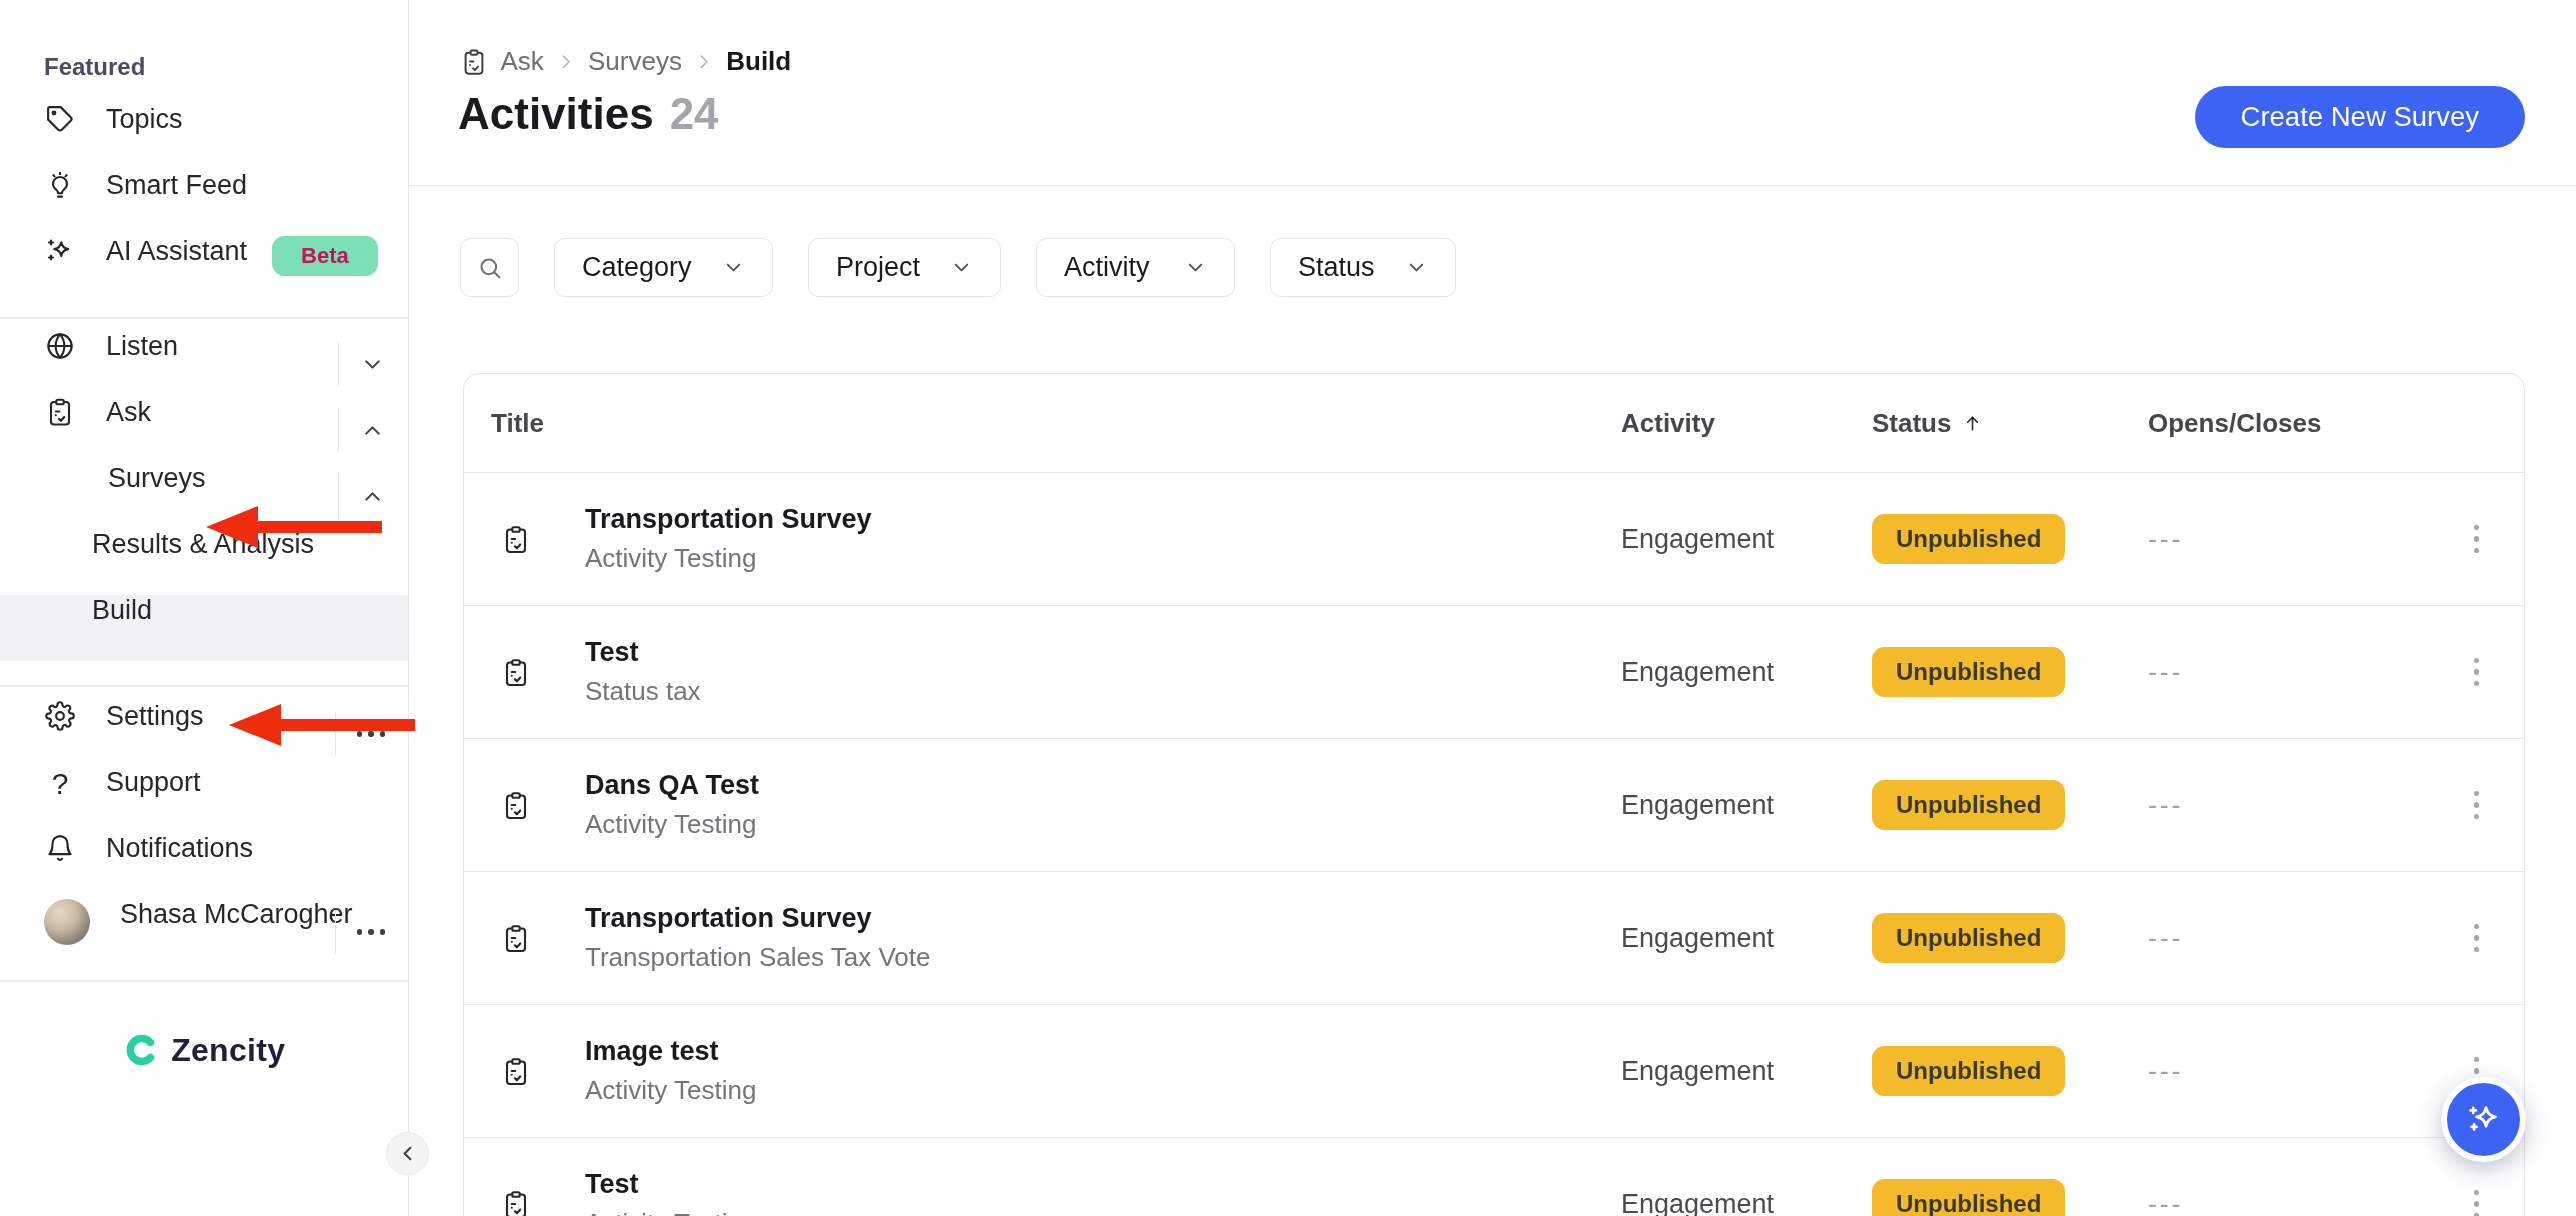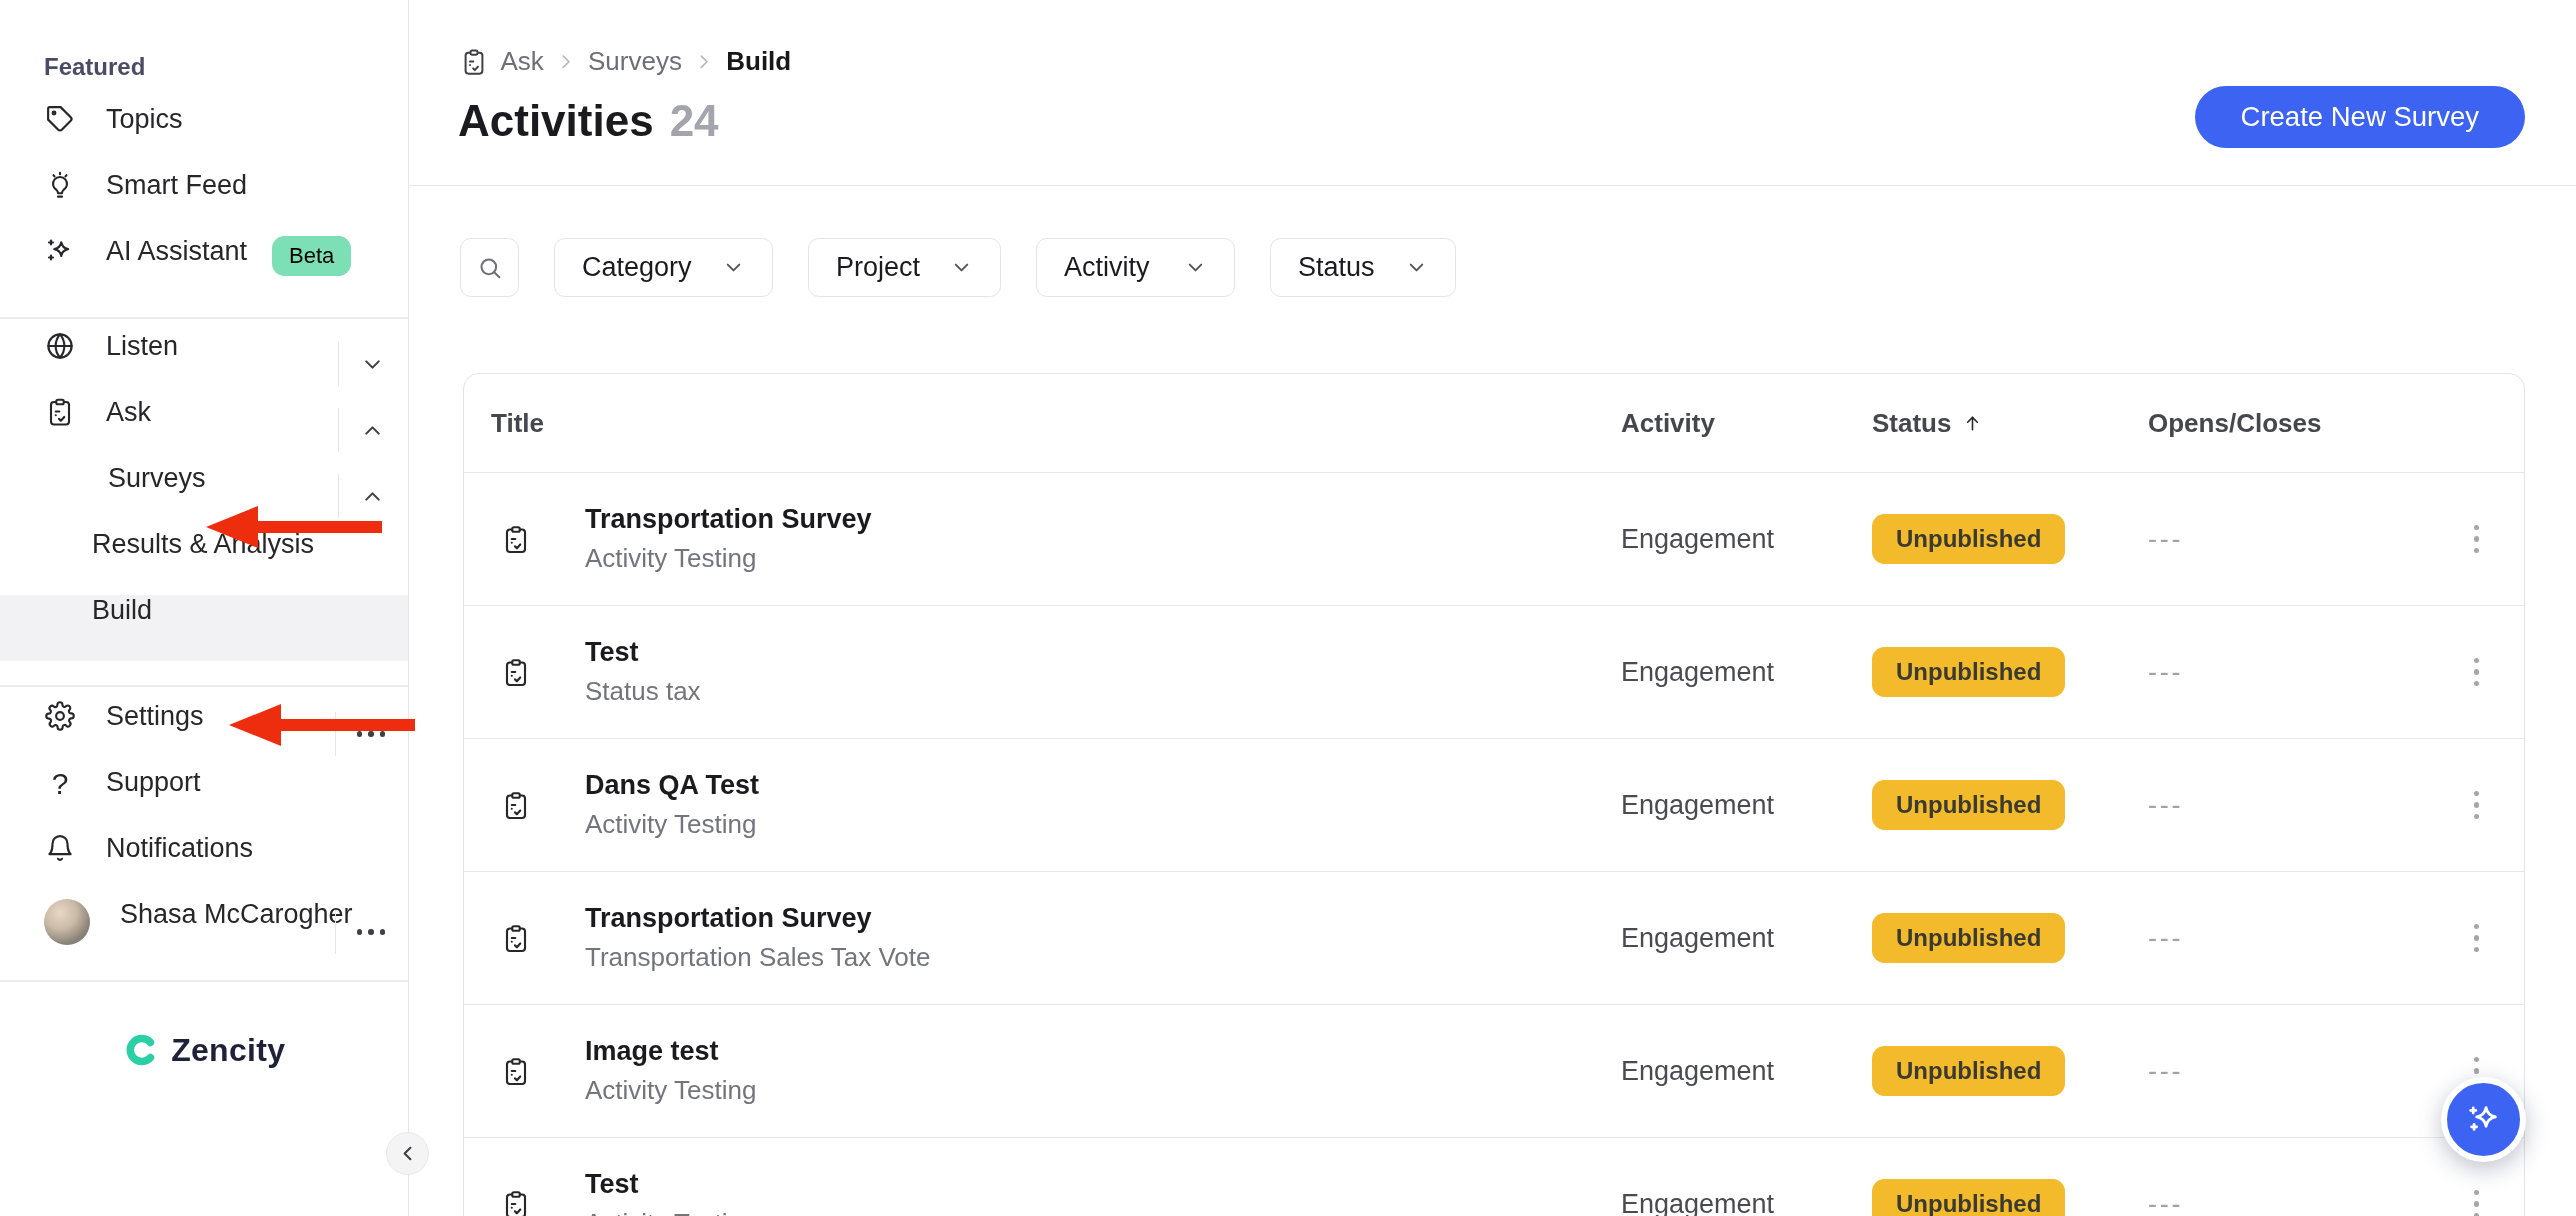--- a/index.html
+++ b/index.html
@@ -12,22 +12,22 @@
   .org-row { margin:36px 23px 0 44px; height:62px; display:flex; align-items:center; justify-content:space-between; }
   .org-name { font-size:31px; font-weight:700; color:#18181B; letter-spacing:0.2px; }
   .side-section-label { margin:53px 0 0 44px; height:30px; font-size:24px; font-weight:600; color:#4B4B66; }
   .nav-list { margin-top:21px; }
   .nav-row { height:66px; display:flex; align-items:flex-start; padding-left:44px; position:relative; cursor:pointer; }
   .nav-row.sub1 { padding-left:108px; }
   .nav-row.sub2 { padding-left:92px; }
   .nav-row.active { background:#F2F2F4; }
   .nav-icon { width:32px; display:flex; align-items:center; justify-content:center; margin-right:30px; }
   .nav-label { font-size:27px; color:#27272A; }
-  .beta-badge { margin-left:25px; background:#7CDFB5; color:#000000; font-size:22px; font-weight:400;
-                padding:7px 17px; border-radius:12.4px; }
+  .beta-badge { margin-left:25px; background:#7CDFB5; color:#be185d; font-size:22px; font-weight:700;
+                padding:7px 29px; border-radius:12.4px; }
   .nav-trail { position:absolute; right:23px; top:50%; transform:translateY(-50%);
                display:flex; align-items:center; height:44px; padding-left:21px; }
   .nav-trail.divided { border-left:1.8px solid #E6E6EA; }
   .side-divider { height:1.8px; background:#EBEBEE; margin-top:15px; }
   .side-divider.mt27 { margin-top:24px; }
   .qmark { font-size:30px; color:#27272A; font-weight:500; }
   .avatar { width:46px; height:46px; border-radius:50%;
             background:radial-gradient(circle at 35% 30%, #E8D9C6 0%, #C9B9A6 38%, #8B8378 70%, #6E6A63 100%);
             margin-right:30px; flex:0 0 auto; }
   .h-dots { display:flex; gap:6.2px; }
@@ -48,21 +48,21 @@
   .arrow-build { left:229px; top:704px; width:187px; }
   .arrow-build .shaft { width:140px; }
 
   
   .main { position:absolute; left:409px; top:0; right:0; bottom:0; background:#fff; }
   .page-header { position:relative; height:186px; border-bottom:1.8px solid #E6E6EA; padding-left:51px; }
   .breadcrumb { position:absolute; top:46px; left:51px; display:flex; align-items:center; gap:12.4px; }
   .crumb { font-size:26px; color:#6E6E78; }
   .crumb.current { color:#18181B; font-weight:600; }
   .crumb-sep { color:#B5B5BD; display:flex; }
-  .page-title-row { position:absolute; top:96px; left:49px; display:flex; align-items:baseline; gap:16px; }
+  .page-title-row { position:absolute; top:89px; left:49px; display:flex; align-items:baseline; gap:16px; }
   .page-title { font-size:44px; font-weight:700; color:#1B1B1F; }
   .page-count { font-size:44px; font-weight:700; color:#A4A4AC; }
   .create-btn { position:absolute; top:86px; right:51px; height:62px; padding:0 46px; border:none;
                 background:#3D63F2; color:#fff; font-size:27.5px; border-radius:32px; cursor:pointer;
                 font-family:inherit; display:flex; align-items:center; }
 
   .filters { position:absolute; top:238px; left:51px; display:flex; align-items:center; }
   .search-btn { width:59px; height:59px; border:1.8px solid #E4E4E8; border-radius:10.7px; background:#fff;
                 display:flex; align-items:center; justify-content:center; cursor:pointer; }
   .dropdown { height:59px; border:1.8px solid #E4E4E8; border-radius:10.7px; background:#fff; margin-left:35px;

